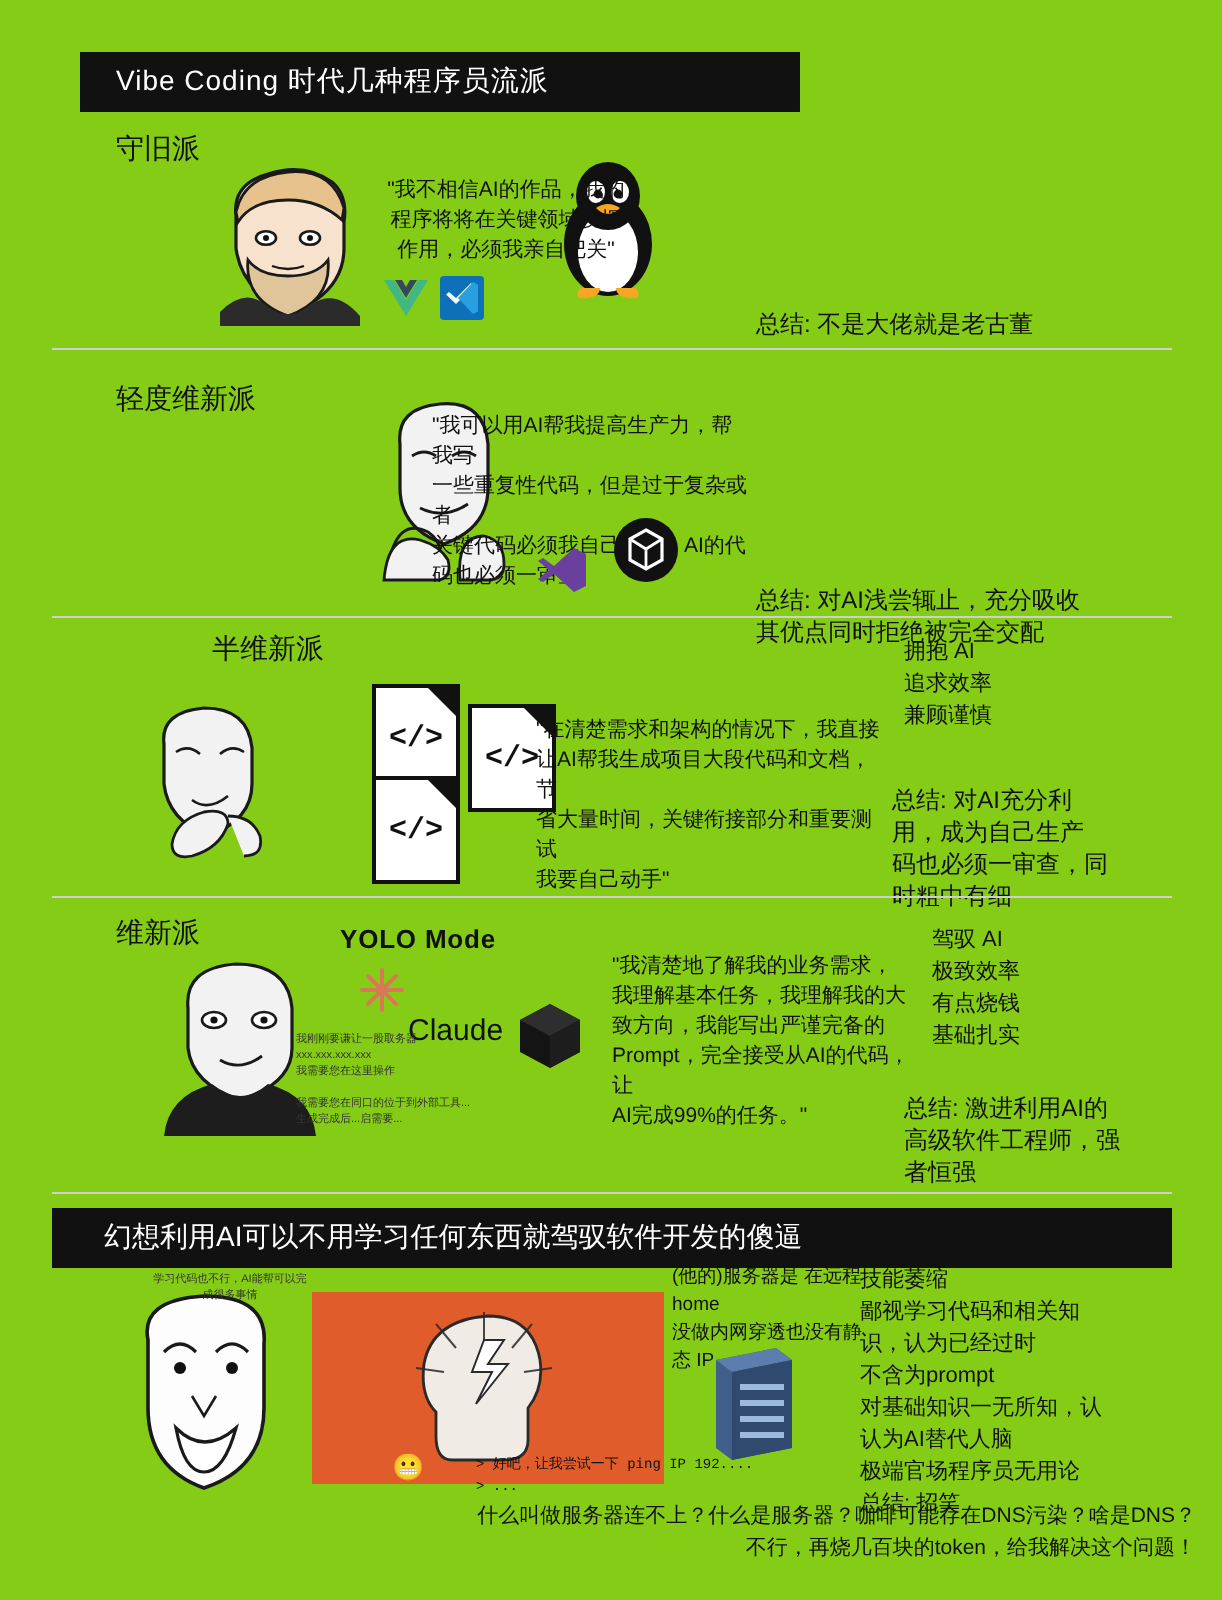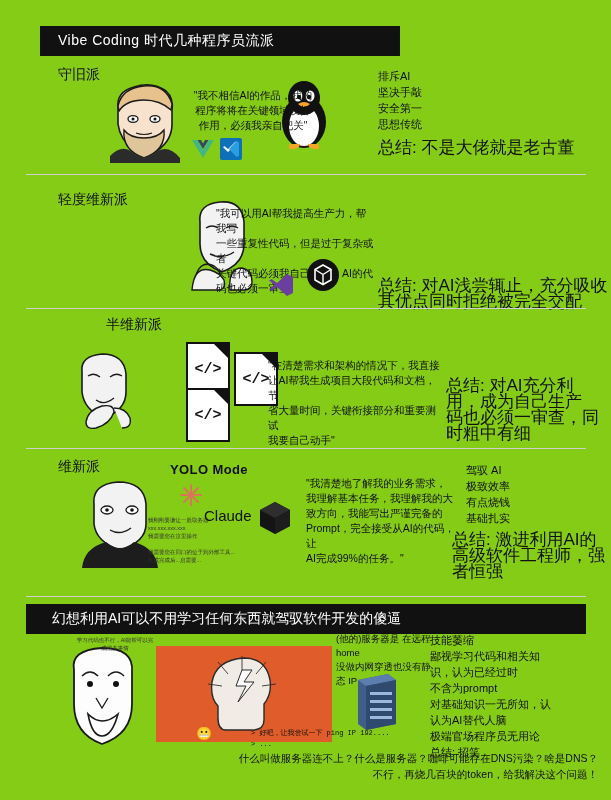--- a/index.html
+++ b/index.html
@@ -33,24 +33,25 @@
   }
   .bullets {
     position: absolute;
     font-size: 11px;
     line-height: 16px;
     color: #111;
     white-space: pre-line;
   }
   .summary {
     position: absolute;
-    font-size: 17px;
+    font-size: 12px;
     line-height: 16px;
     color: #111;
     white-space: pre-line;
+    margin-top: 14px;
   }
   .quote {
     position: absolute;
     font-size: 10.5px;
     line-height: 15px;
     color: #111;
     white-space: pre-line;
   }
   .divider {
     position: absolute;
@@ -196,24 +197,20 @@
       <circle cx="33" cy="19" r="2.2" fill="#111"></circle>
       <path d="M22 26 Q28 22 34 26 Q28 32 22 26 Z" fill="#f5a623"></path>
       <path d="M14 66 Q10 72 18 71 Q24 70 24 66 Z" fill="#f5a623"></path>
       <path d="M42 66 Q46 72 38 71 Q32 70 32 66 Z" fill="#f5a623"></path>
     </svg>
   </div>
 
   <div class="quote" style="left:188px; top:88px; width:130px; text-align:center;">"我不相信AI的作品，我的
 程序将将在关键领域发挥
 作用，必须我亲自把关"</div>
-  <div class="bullets" style="left:378px; top:68px;">排斥AI
-坚决手敲
-安全第一
-思想传统</div>
   <div class="summary" style="left:378px; top:140px;">总结: 不是大佬就是老古董</div>
 
   <div class="divider" style="top:174px;"></div>
 
   <div class="section-label" style="left:58px; top:191px;">轻度维新派</div>
 
   <div class="art" style="left:180px; top:196px; width:80px; height:96px;">
     <svg width="80" height="96" viewBox="0 0 80 96">
       <path d="M20 26 Q18 8 40 6 Q62 4 64 26 L64 48 Q64 68 42 76 Q20 68 20 48 Z" fill="#f2f2f2" stroke="#1a1a1a" stroke-width="1.6"></path>
       <path d="M26 32 Q32 28 38 32" stroke="#1a1a1a" stroke-width="1.4" fill="none"></path>
@@ -269,20 +266,23 @@
   </div>
   <div class="doc" style="left:186px; top:388px; width:44px; height:54px; font-size:15px;">
     <span class="fold"></span>&lt;/&gt;
   </div>
 
   <div class="quote" style="left:268px; top:358px; width:172px;">"在清楚需求和架构的情况下，我直接
 让AI帮我生成项目大段代码和文档，节
 省大量时间，关键衔接部分和重要测试
 我要自己动手"</div>
 
+  <div class="bullets" style="left:452px; top:318px;">拥抱 AI
+追求效率
+兼顾谨慎</div>
   <div class="summary" style="left:446px; top:378px;">总结: 对AI充分利
 用，成为自己生产
 码也必须一审查，同
 时粗中有细</div>
 
   <div class="divider" style="top:448px;"></div>
 
   <div class="section-label" style="left:58px; top:458px;">维新派</div>
 
   <div class="yolo" style="left:170px; top:462px;">YOLO Mode</div>
@@ -366,21 +366,21 @@
           <line x1="20" y1="20" x2="10" y2="8"></line>
           <line x1="48" y1="20" x2="58" y2="8"></line>
           <line x1="14" y1="32" x2="0" y2="30"></line>
           <line x1="54" y1="32" x2="68" y2="30"></line>
         </g>
         <path d="M34 16 L28 32 L38 32 L30 48 L46 28 L36 28 L44 16 Z" fill="#ffffff" stroke="#2a2a2a" stroke-width="1"></path>
       </g>
     </svg>
   </div>
   <div class="emoji" style="left:196px; top:726px;">😬</div>
-  <div class="terminal-line" style="left:251px; top:728px; width:150px;">&gt; 好吧，让我尝试一下 ping IP 192....
+  <div class="terminal-line" style="left:238px; top:728px; width:150px;">&gt; 好吧，让我尝试一下 ping IP 192....
 &gt; ...</div>
 
   <div class="meme-note" style="left:336px; top:632px; width:98px;">(他的)服务器是 在远程home
 没做内网穿透也没有静态 IP</div>
 
   <div class="server-icon" style="left:352px; top:672px;">
     <svg width="48" height="60" viewBox="0 0 48 60">
       <polygon points="6,8 36,2 44,8 44,52 14,58 6,52" fill="#3f5f8a"></polygon>
       <polygon points="6,8 36,2 44,8 14,14" fill="#5b7eae"></polygon>
       <polygon points="14,14 44,8 44,52 14,58" fill="#2f4a6e"></polygon>

